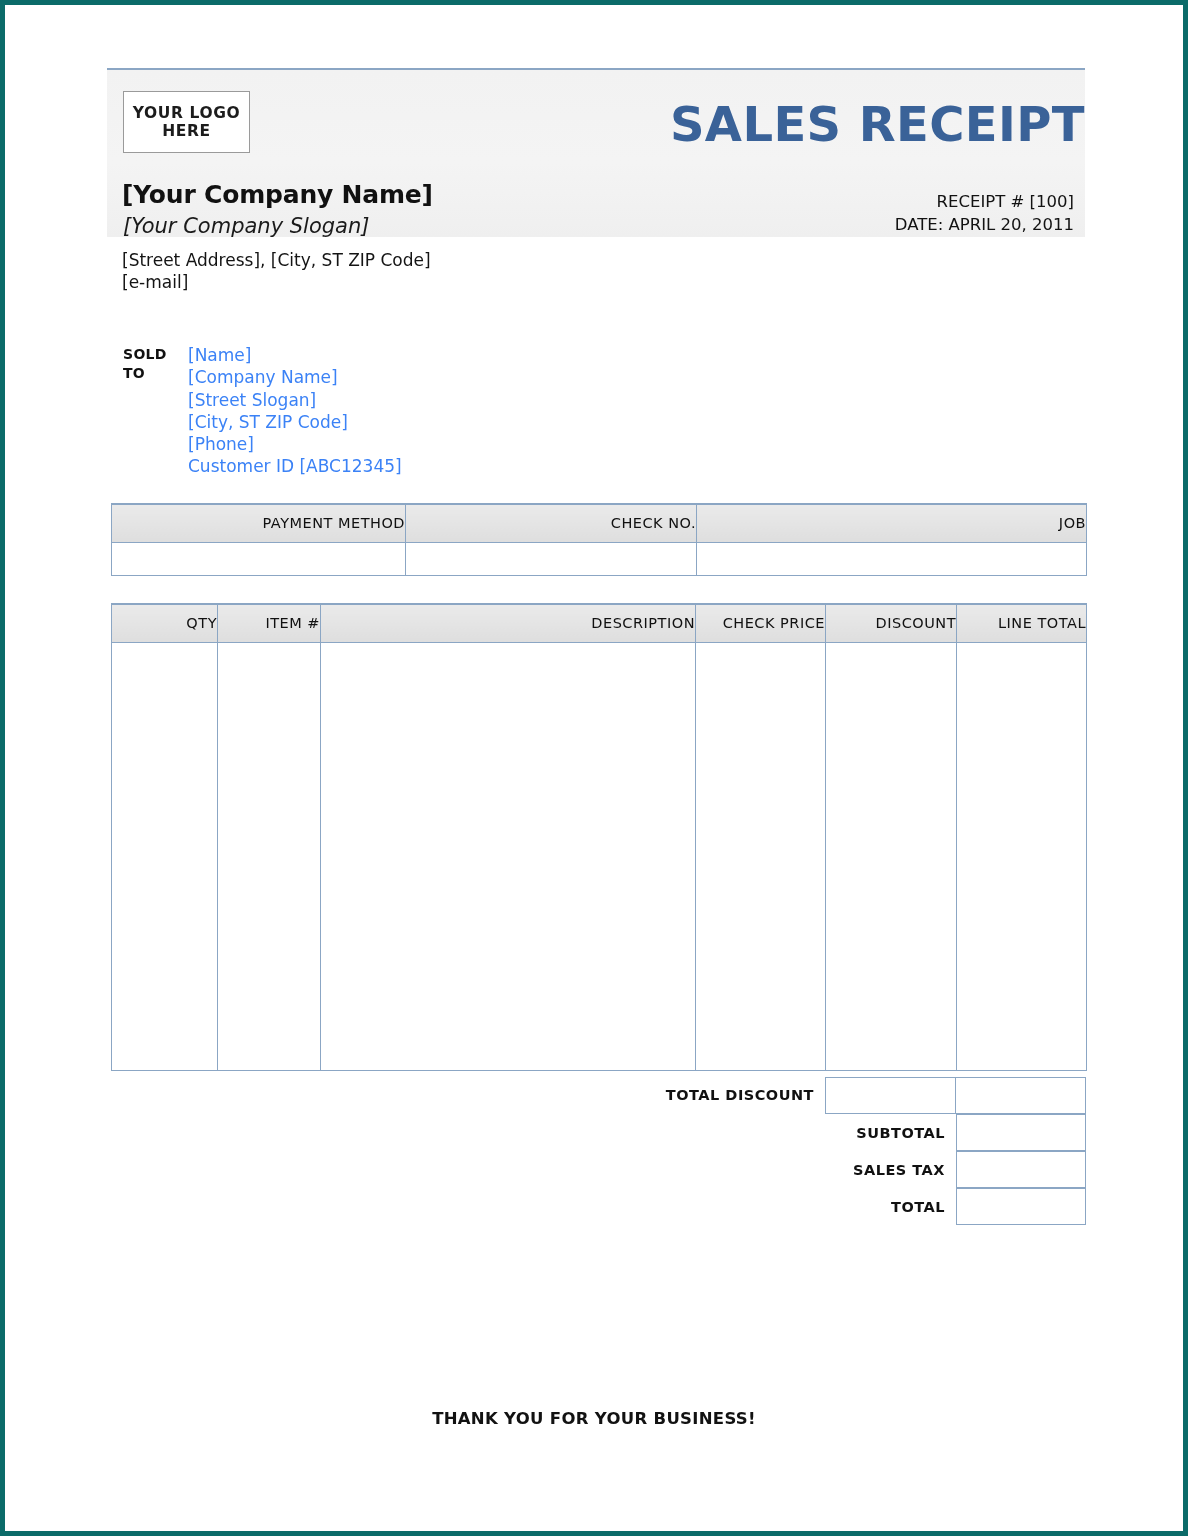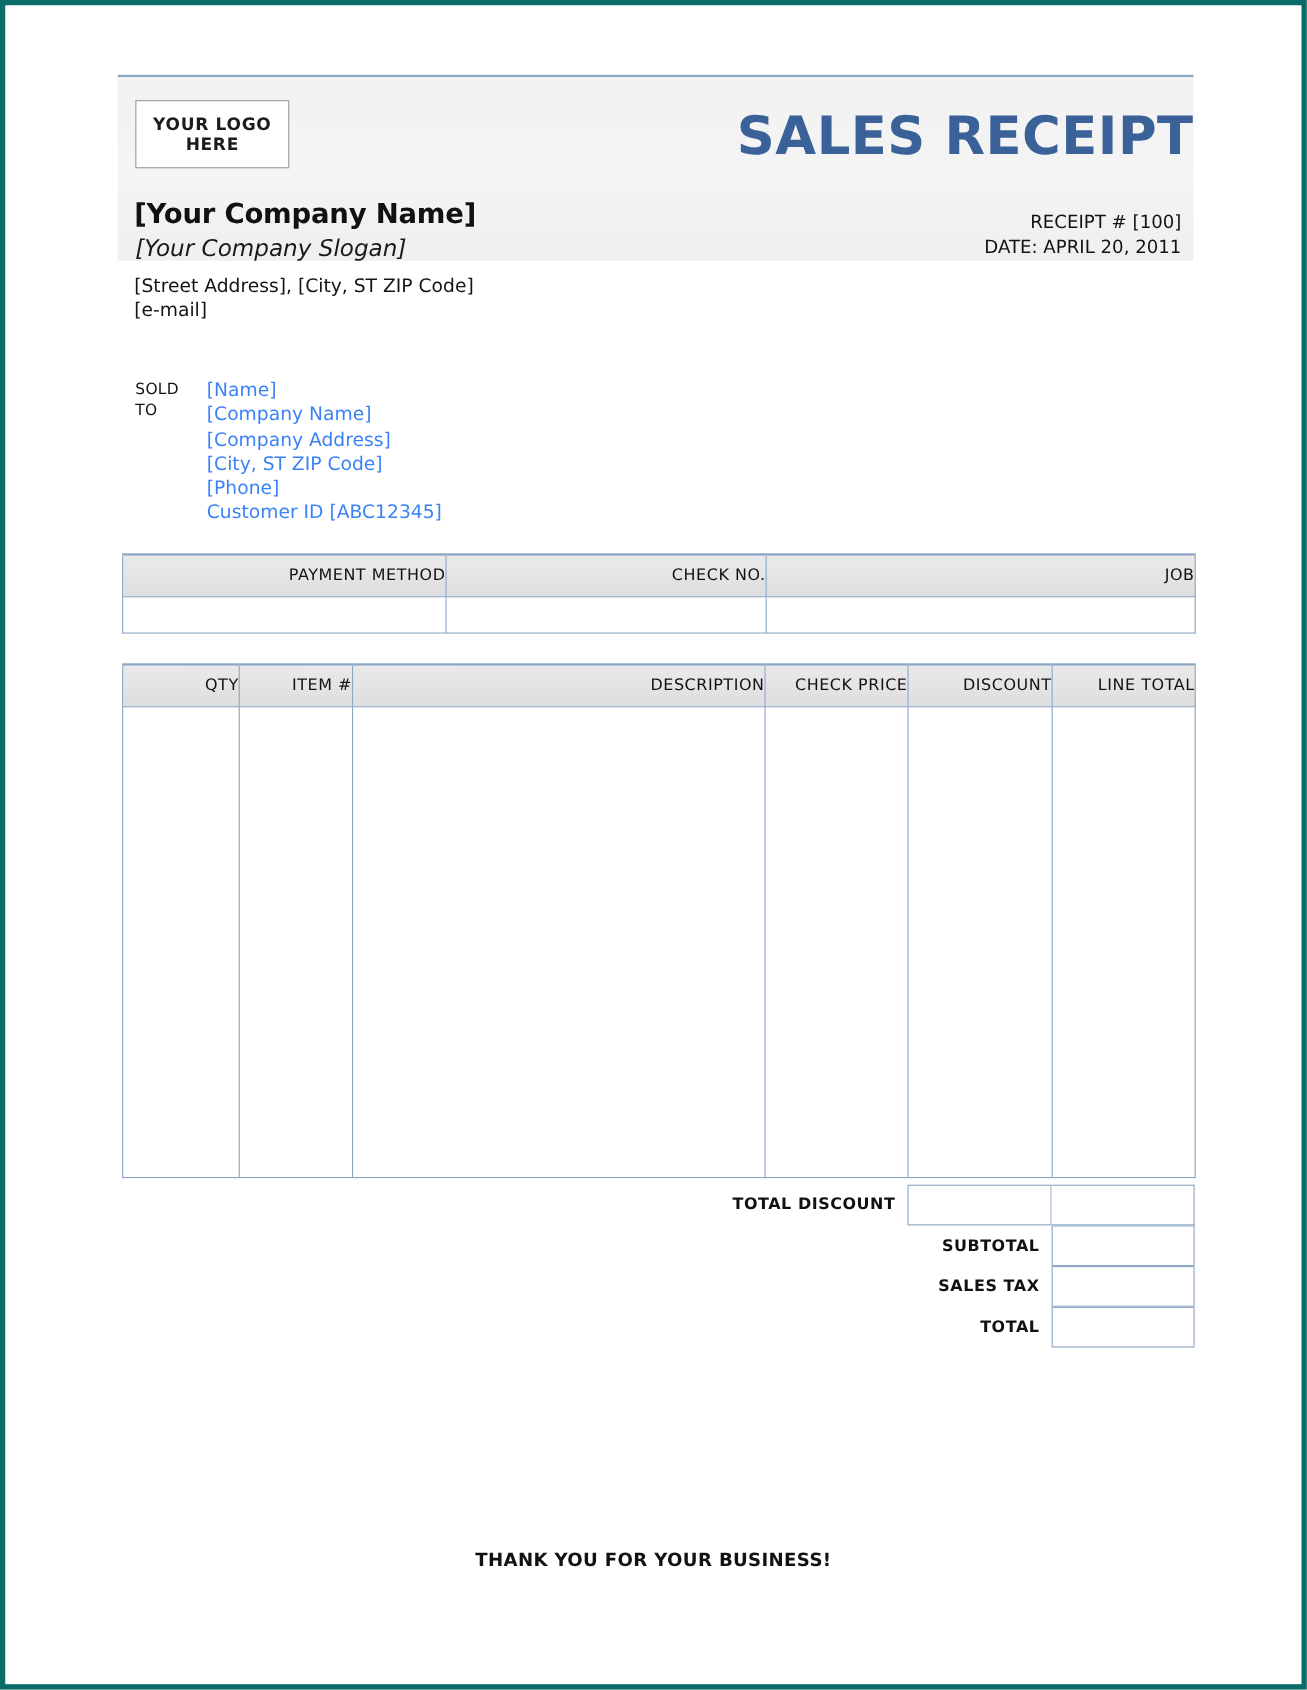--- a/index.html
+++ b/index.html
@@ -36,21 +36,21 @@
     top: 63px;
     width: 978px;
     height: 169px;
     background: linear-gradient(to bottom, #f2f2f2 0%, #f4f4f4 55%, #efefef 100%);
     border-top: 2px solid #8ba6c4;
   }
   .logo-box {
     position: absolute;
     left: 16px;
     top: 21px;
-    width: 140px;
+    width: 127px;
     height: 62px;
     border: 1px solid #9a9a9a;
     background: #ffffff;
     display: flex;
     flex-direction: column;
     align-items: center;
     justify-content: center;
     line-height: 1.18;
   }
   .logo-line {
@@ -117,21 +117,21 @@
     position: absolute;
     left: 118px;
     top: 340px;
   }
   .sold-to-label {
     position: absolute;
     left: 0;
     top: 0;
     width: 62px;
     font-size: 14px;
-    font-weight: normal;
+    font-weight: bold;
     line-height: 1.38;
     letter-spacing: 0.3px;
     color: #111111;
   }
   .sold-to-lines {
     position: absolute;
     left: 65px;
     top: -1px;
     font-size: 17px;
     line-height: 1.31;
@@ -258,21 +258,21 @@
     </div>
 
     <div class="sold-to">
       <div class="sold-to-label">
         <div>SOLD</div>
         <div>TO</div>
       </div>
       <div class="sold-to-lines">
         <div>[Name]</div>
         <div>[Company Name]</div>
-        <div>[Company Address]</div>
+        <div>[Street Slogan]</div>
         <div>[City, ST  ZIP Code]</div>
         <div>[Phone]</div>
         <div>Customer ID [ABC12345]</div>
       </div>
     </div>
 
     <table class="tbl" id="payment-table">
       <colgroup>
         <col style="width:294px">
           <col style="width:291px">

